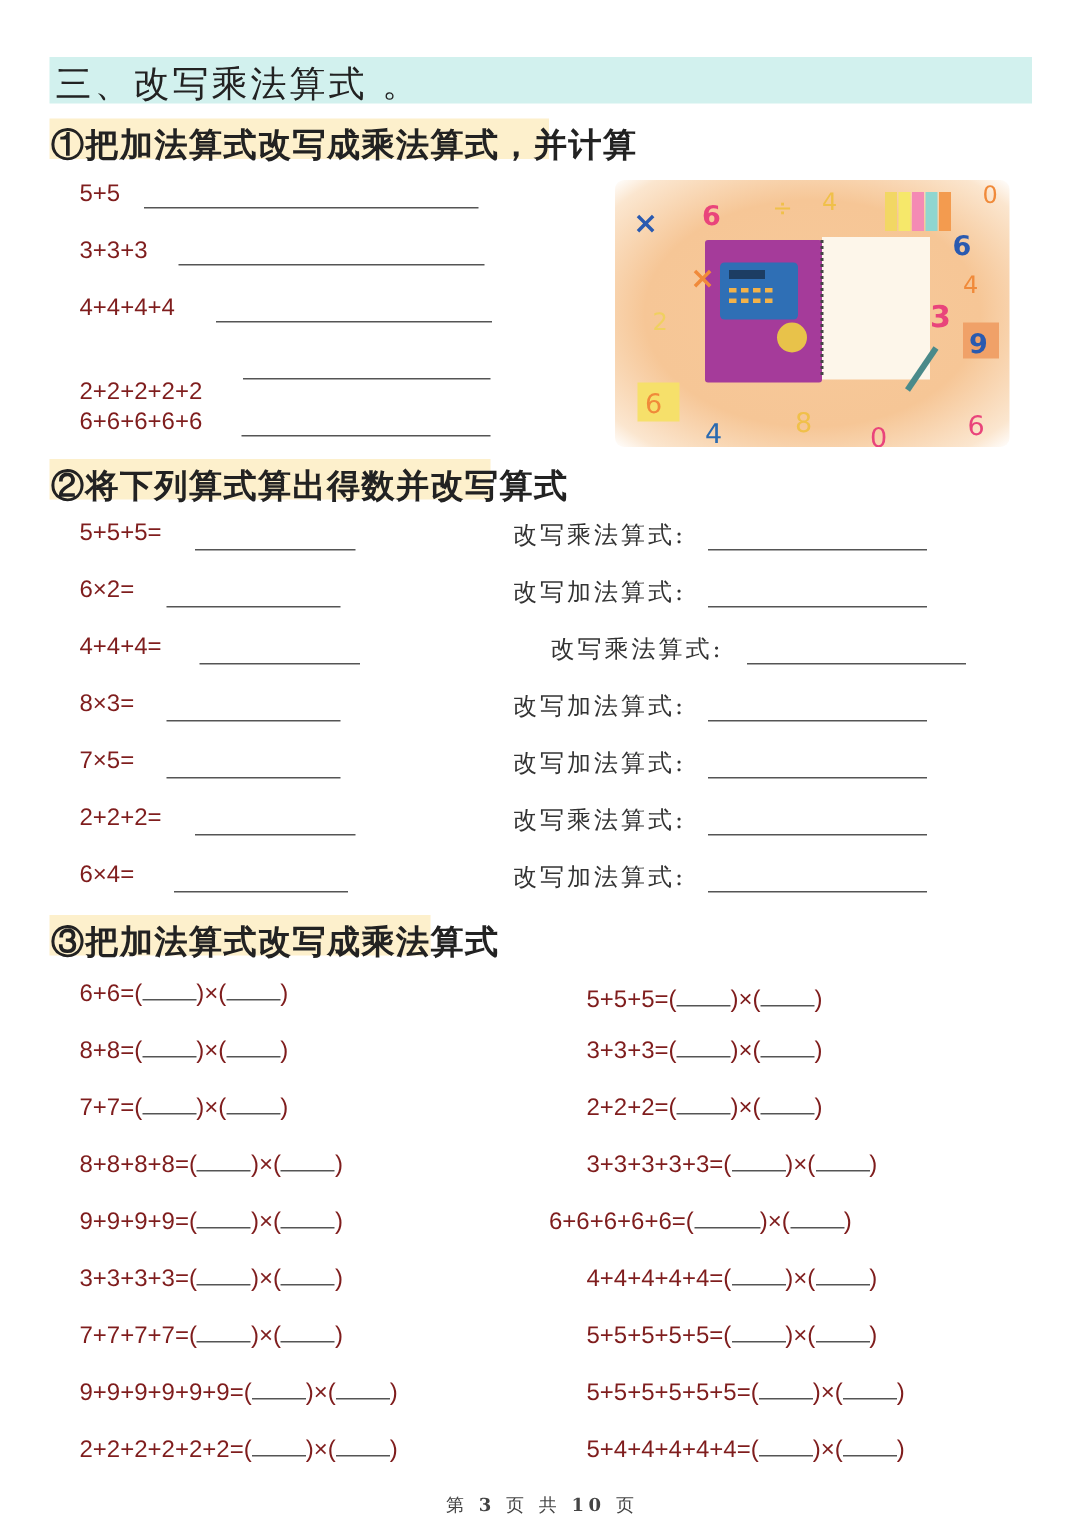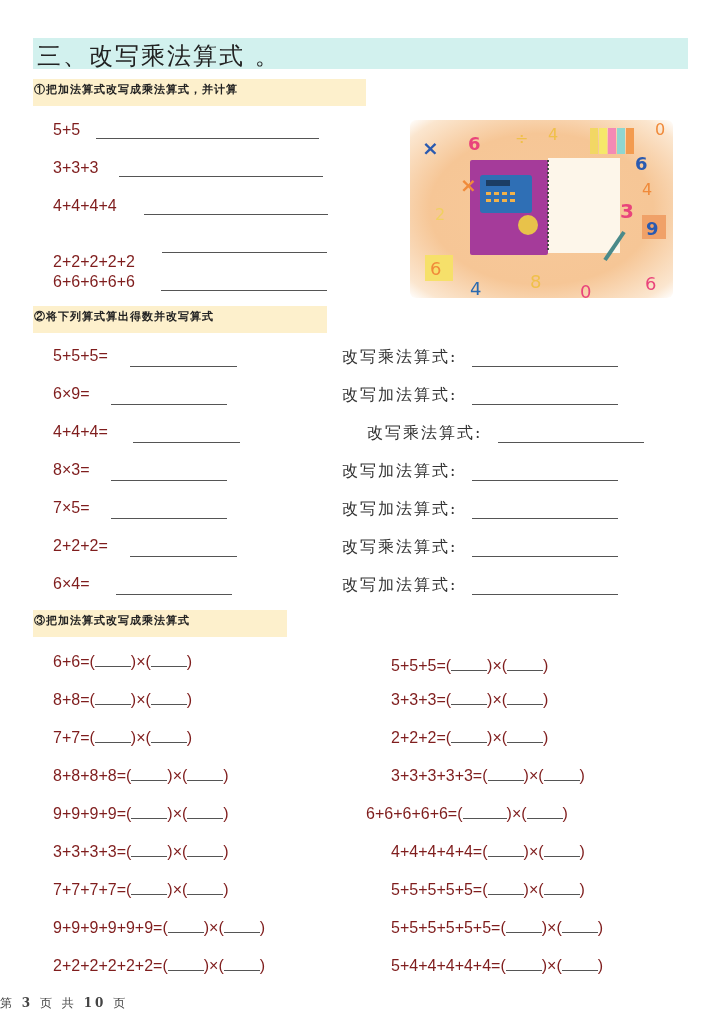--- a/index.html
+++ b/index.html
@@ -2,29 +2,29 @@
 <html><head>
 <meta charset="utf-8">
 <style>
   html, body { margin:0; padding:0; background:#ffffff; }
   body { width:723px; height:1024px; position:relative; overflow:hidden;
          font-family:"Liberation Sans", "DejaVu Sans", sans-serif; color:#555; }
   .serif { font-family:"DejaVu Serif", "Liberation Serif", serif; }
   .title-bar { position:absolute; left:33px; top:38px; width:655px; height:31px; background:#d2f1ee; }
   .title-text { position:absolute; left:37px; top:40px; font-size:24px; color:#222; letter-spacing:2px; }
   .sub-bar { position:absolute; background:#fdf0cc; height:27px; }
-  .sub-text { position:absolute; font-size:11px; color:#222; font-weight:bold; letter-spacing:1px; }
+  .sub-text { position:absolute; font-size:22px; color:#222; font-weight:bold; letter-spacing:1px; }
   .eq { position:absolute; font-size:16px; color:#7f1d1d; white-space:nowrap; }
   .line { position:absolute; height:1px; background:#555; }
   .label { position:absolute; font-size:16px; color:#333; white-space:nowrap; letter-spacing:2px; }
   .paren { position:absolute; font-size:16px; color:#7f1d1d; white-space:nowrap; }
   .blank { display:inline-block; width:36px; border-bottom:1px solid #555; height:14px; vertical-align:baseline; }
   .picture { position:absolute; left:410px; top:120px; width:263px; height:178px; overflow:hidden;
              background:radial-gradient(ellipse at center, #f7c99a 0%, #f6c696 60%, #fbe6cf 90%, #ffffff 100%); border-radius:6px; }
-  .footer { position:absolute; top:995px; left:0; width:723px; text-align:left; font-size:12px; color:#444; letter-spacing:3px; }
+  .footer { position:absolute; top:995px; left:0; width:723px; text-align:center; font-size:12px; color:#444; letter-spacing:3px; }
   .footer b { font-weight:bold; }
 </style>
 </head>
 <body>
 
 <div class="title-bar"></div>
 <div class="title-text serif">三、改写乘法算式 。</div>
 
 <div class="sub-bar" style="left:33px; top:79px; width:333px;"></div>
 <div class="sub-text serif" style="left:34px; top:82px;">①把加法算式改写成乘法算式，并计算</div>
@@ -86,21 +86,21 @@
 </div>
 
 <div class="sub-bar" style="left:33px; top:306px; width:294px;"></div>
 <div class="sub-text serif" style="left:34px; top:309px;">②将下列算式算出得数并改写算式</div>
 
 <div class="eq" style="left:53px; top:347px;">5+5+5=</div>
 <div class="line" style="left:130px; top:366px; width:107px;"></div>
 <div class="label serif" style="left:342px; top:347px;">改写乘法算式:</div>
 <div class="line" style="left:472px; top:366px; width:146px;"></div>
 
-<div class="eq" style="left:53px; top:385px;">6×9=</div>
+<div class="eq" style="left:53px; top:385px;">6×2=</div>
 <div class="line" style="left:111px; top:404px; width:116px;"></div>
 <div class="label serif" style="left:342px; top:385px;">改写加法算式:</div>
 <div class="line" style="left:472px; top:404px; width:146px;"></div>
 
 <div class="eq" style="left:53px; top:423px;">4+4+4=</div>
 <div class="line" style="left:133px; top:442px; width:107px;"></div>
 <div class="label serif" style="left:367px; top:423px;">改写乘法算式:</div>
 <div class="line" style="left:498px; top:442px; width:146px;"></div>
 
 <div class="eq" style="left:53px; top:461px;">8×3=</div>

